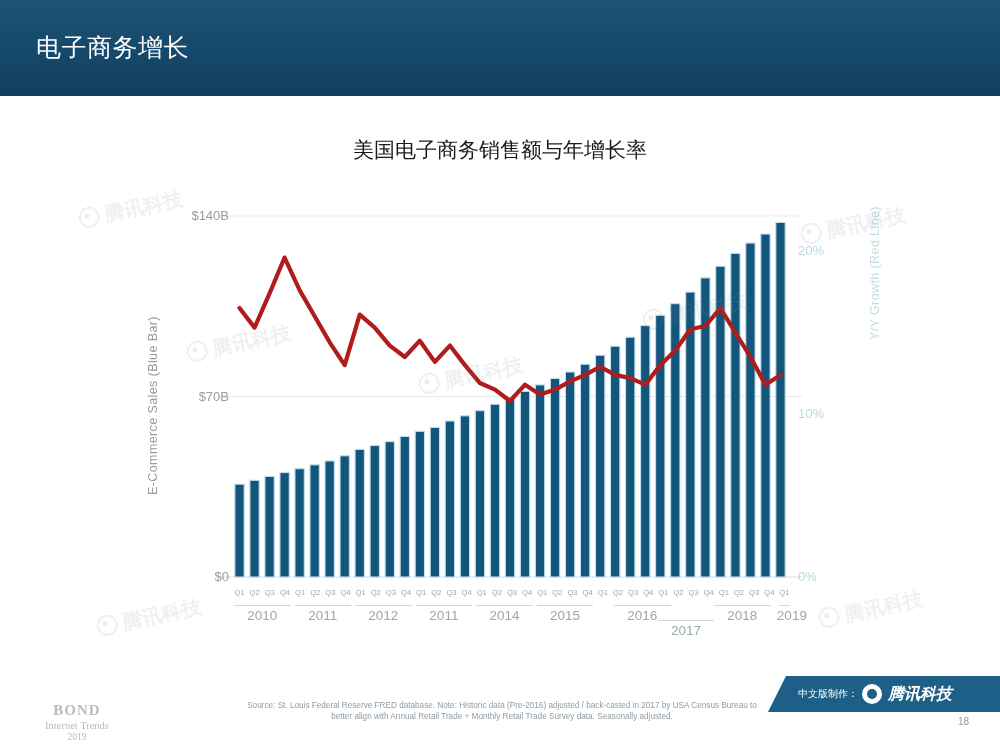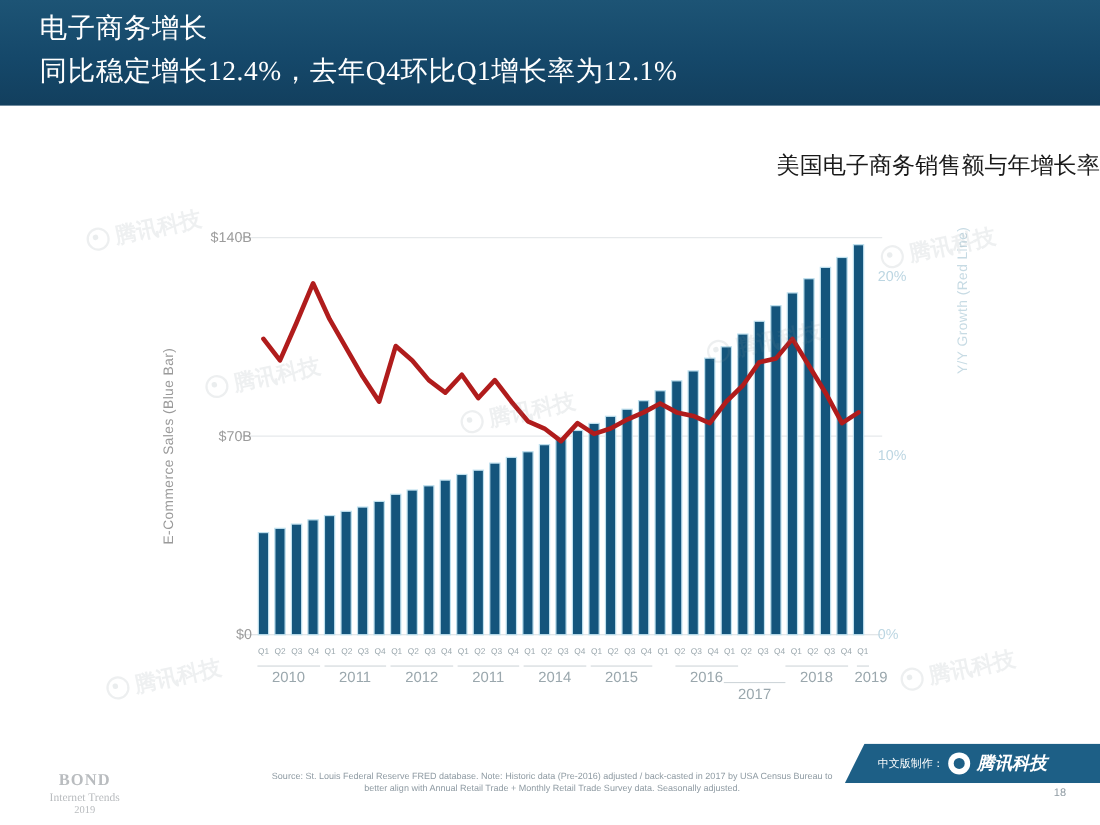--- a/index.html
+++ b/index.html
@@ -14,29 +14,29 @@
     position:absolute;left:0;top:0;width:1000px;height:96px;
     background:linear-gradient(180deg,#1d5475 0%,#15486a 55%,#123f5e 100%);
     box-sizing:border-box;
   }
   #header-band:after{
     content:"";position:absolute;left:0;bottom:0;width:100%;height:3px;
     background:#0e3category;
   }
   .hdr-line{
     position:absolute;left:36px;color:#ffffff;
-    font-family:Liberation Serif, serif;
-    letter-spacing:.5px;white-space:nowrap;
+    font-family:Liberation Sans, sans-serif;
+    letter-spacing:.5px;white-space:nowrap;margin-top:22px;
   }
   #hdr-title{top:9px;font-size:25px;}
   #hdr-subtitle{top:48px;font-size:25px;}
 
   
   #chart-title{
-    position:absolute;left:0;top:136px;width:1000px;text-align:right;
+    position:absolute;left:0;top:136px;width:1000px;text-align:center;
     font-size:21px;color:#1a1a1a;
     font-family:"DejaVu Sans","Liberation Sans",sans-serif;
   }
   #plot-wrap{
     position:absolute;left:150px;top:195px;width:720px;height:400px;
   }
   #axis-label-left{
     position:absolute;left:-4px;top:300px;
     transform:rotate(-90deg);transform-origin:left top;
     font-size:12.5px;color:#9a9a9a;white-space:nowrap;letter-spacing:.4px;
@@ -123,21 +123,20 @@
   }
   #page-number{
     position:absolute;left:958px;top:716px;font-size:10px;color:#8f9ba3;
   }
 </style>
 </head>
 <body>
 
 <div id="header-band">
   <div class="hdr-line" id="hdr-title">电子商务增长</div>
-  <div class="hdr-line" id="hdr-subtitle">同比稳定增长12.4%，去年Q4环比Q1增长率为12.1%</div>
 </div>
 
 <div id="chart-title">美国电子商务销售额与年增长率</div>
 
 <div id="plot-wrap">
   <div id="axis-label-left">E-Commerce Sales (Blue Bar)</div>
   <div id="axis-label-right">Y/Y Growth (Red Line)</div>
   <svg id="svg-plot" width="720" height="400" viewBox="0 0 720 400">
       <line x1="68" y1="382" x2="652" y2="382" stroke="#d8dde0" stroke-width="1"></line>
       <line x1="68" y1="201.5" x2="652" y2="201.5" stroke="#e6e9eb" stroke-width="1"></line>

